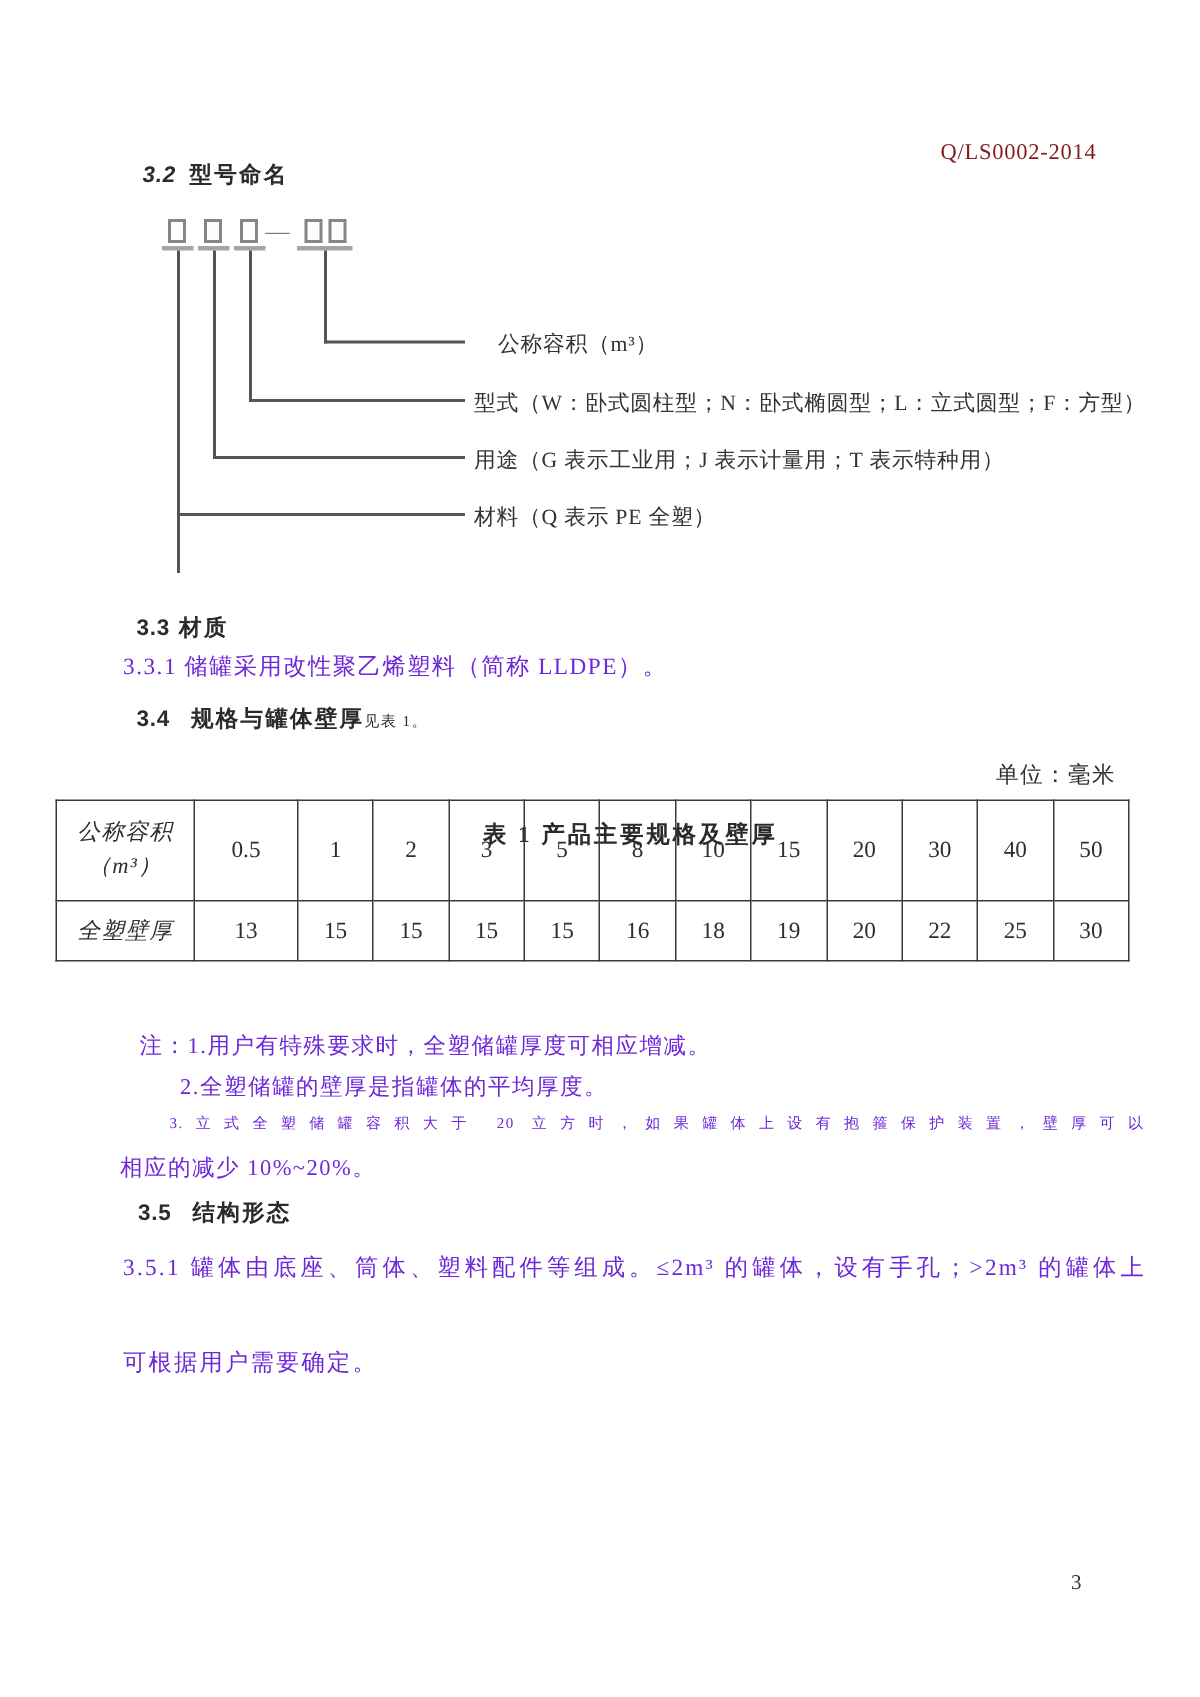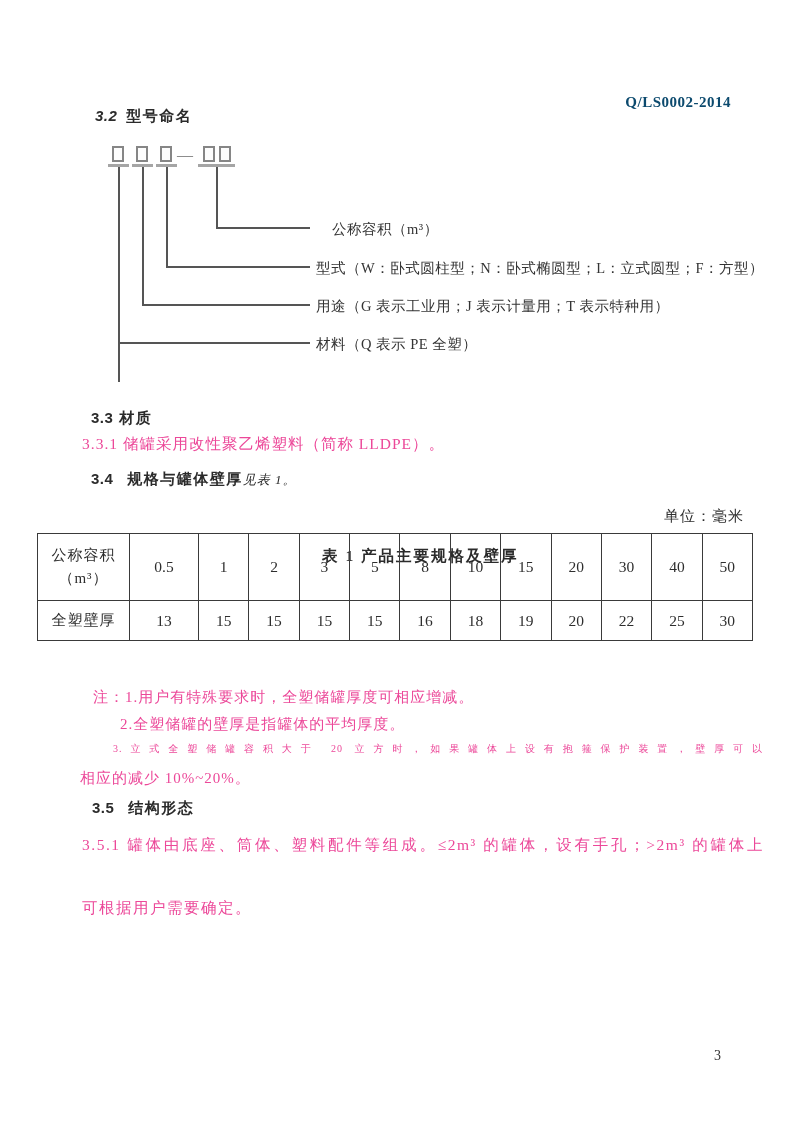--- a/index.html
+++ b/index.html
@@ -10,37 +10,36 @@
     margin: 0 auto;
     background: #ffffff;
     font-family: "Liberation Serif", serif;
     color: #2e2e2e;
     overflow: hidden;
   }
   .abs { position: absolute; }
   .doc-code {
     font-size: 15px;
     letter-spacing: 0.5px;
-    color: #0c4a6e;
-    font-weight: bold;
+    color: #7f1d1d;
   }
   .heading {
     font-family: "Liberation Sans", sans-serif;
     font-weight: bold;
     font-size: 15px;
     letter-spacing: 1.5px;
     color: #2b2b2b;
     white-space: nowrap;
   }
   .heading .num { letter-spacing: 0.5px; }
   .body-line {
     font-size: 15.5px;
     letter-spacing: 1.5px;
     white-space: nowrap;
-    color: #ec4899;
+    color: #6d28d9;
   }
   .just {
     white-space: normal;
     text-align: justify;
     text-align-last: justify;
     overflow: hidden;
     height: 22px;
   }
   
   .mbox {
@@ -86,21 +85,21 @@
   table.spec td {
     border: 1.6px solid #3a3a3a;
     text-align: center;
     vertical-align: middle;
     font-size: 15.5px;
     color: #2e2e2e;
     padding: 0;
   }
   table.spec tr.r1 { height: 67px; }
   table.spec tr.r2 { height: 40px; }
-  table.spec td.hdr { width: 91px; font-size: 15px; letter-spacing: 1px; }
+  table.spec td.hdr { width: 91px; font-size: 15px; letter-spacing: 1px; font-style: italic; }
   table.spec tr.r1 td:nth-child(2) { width: 68px; }
   .hdr-line { display: block; line-height: 1.55; }
   .pagenum { font-size: 14px; color: #333; }
 </style>
 </head>
 <body>
 
 <div class="page">
 
   <div class="abs doc-code" style="top:94px; right:69px;">Q/LS0002-2014</div>
@@ -138,21 +137,21 @@
     <div class="dlabel" style="left:316px; top:259px;">型式（W：卧式圆柱型；N：卧式椭圆型；L：立式圆型；F：方型）</div>
     <div class="dlabel" style="left:316px; top:335px;">材料（Q 表示 PE 全塑）</div>
   </div>
 
   <div class="abs heading" style="left:91px; top:409px;">
     <span class="num" style="margin-right:6px;">3.3</span><span>材质</span>
   </div>
   <div class="abs body-line" style="left:82px; top:434px; letter-spacing:1px;">3.3.1 储罐采用改性聚乙烯塑料（简称 LLDPE）。</div>
 
   <div class="abs heading" style="left:91px; top:470px;">
-    <span class="num" style="margin-right:14px;">3.4</span><span>规格与罐体壁厚</span><span style="font-family:'Liberation Serif',serif; font-weight:normal; font-size:13px; letter-spacing:1px;font-style:italic;">见表 1。</span>
+    <span class="num" style="margin-right:14px;">3.4</span><span>规格与罐体壁厚</span><span style="font-family:'Liberation Serif',serif; font-weight:normal; font-size:10px; letter-spacing:1px;">见表 1。</span>
   </div>
 
   <div class="abs caption" style="left:322px; top:506px;margin-top:40px;">表 1 产品主要规格及壁厚</div>
   <div class="abs unit-label" style="left:664px; top:507px;">单位：毫米</div>
 
   <table class="spec">
     <tbody>
         <tr class="r1">
       <td class="hdr">
         <span class="hdr-line">公称容积</span>

